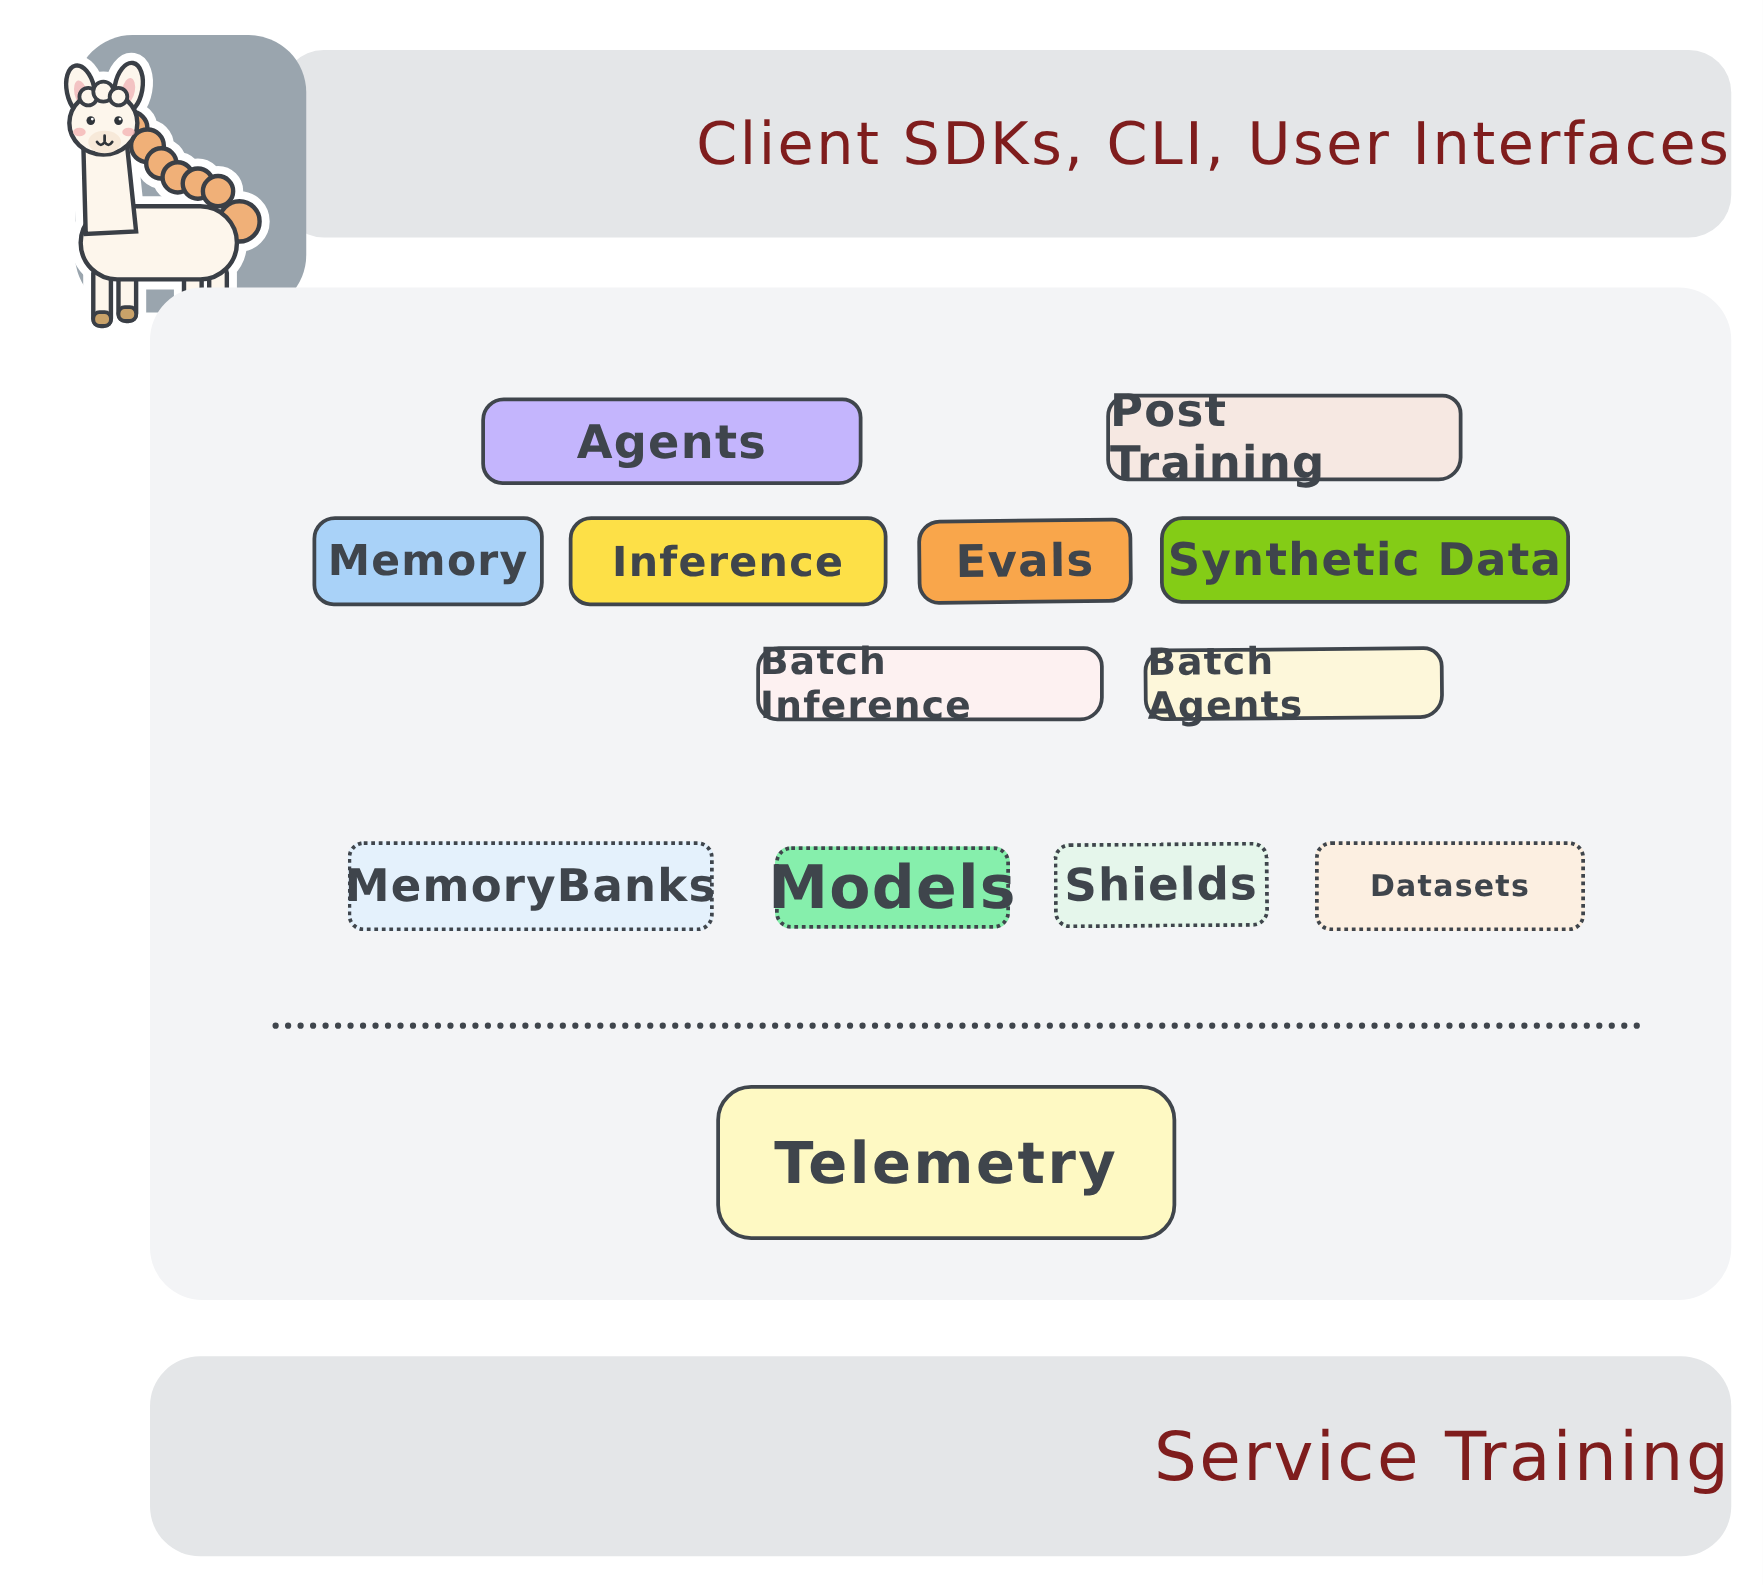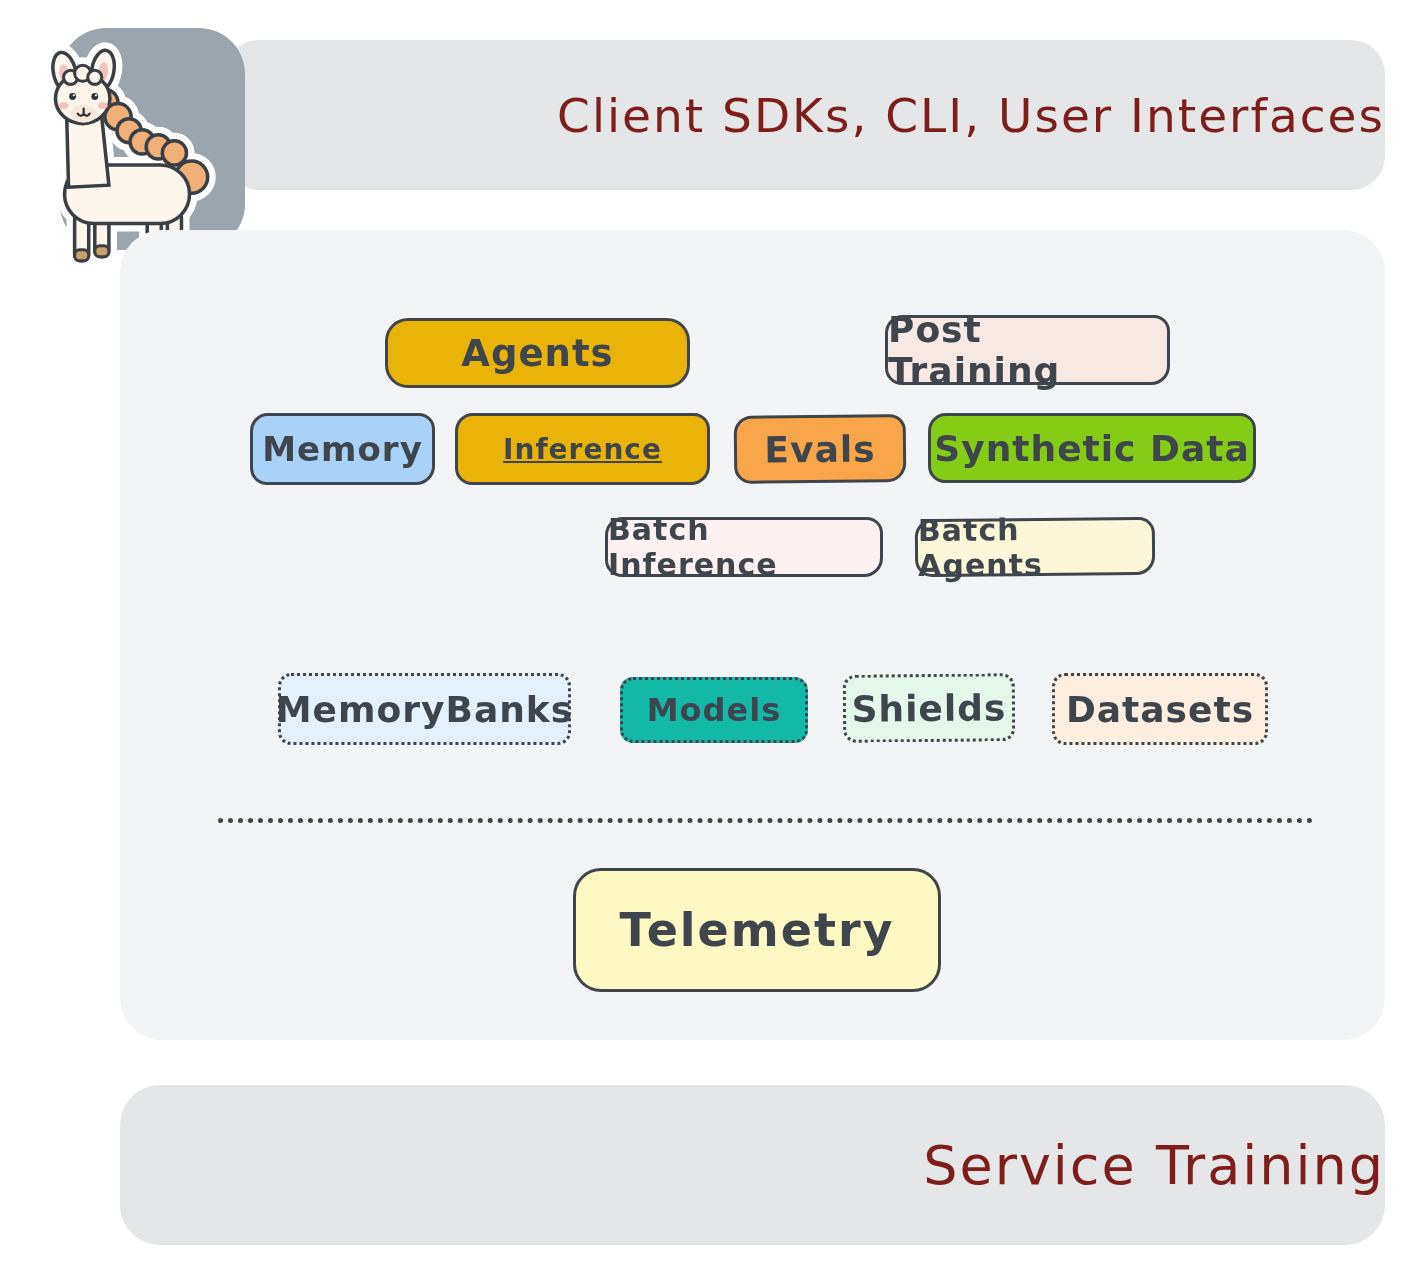--- a/index.html
+++ b/index.html
@@ -115,35 +115,35 @@
       <circle cx="88" cy="60" r="3.4" fill="#2f343a"></circle>
     <circle cx="67.2" cy="58.8" r="1.1" fill="#ffffff"></circle>
       <circle cx="89.2" cy="58.8" r="1.1" fill="#ffffff"></circle>
     <path d="M77,72 v4 M71,77 q3,4.5 6,0 q3,4.5 6,0" stroke="#2f343a" stroke-width="2.2" fill="none" stroke-linecap="round"></path>
     <ellipse cx="57" cy="69" rx="5" ry="3.4" fill="#f5b9b9" opacity="0.85"></ellipse>
     <ellipse cx="96" cy="69" rx="5" ry="3.4" fill="#f5b9b9" opacity="0.85"></ellipse>
   </svg>
 
   <div class="main-panel">
 
-    <div class="box" style="left: 265px; top: 88px; width: 305px; height: 70px; font-size: 37px; background-color: #eab308; border-radius: 23px;">Agents</div>
+    <div class="box" style="left: 265px; top: 88px; width: 305px; height: 70px; font-size: 37px; background-color: #c4b5fd;">Agents</div>
     <div class="box" style="left: 765px; top: 85px; width: 285px; height: 70px; font-size: 36px; background-color: rgb(246, 232, 226);">Post Training</div>
 
     <div class="box" style="left: 130px; top: 183px; width: 185px; height: 72px; font-size: 34px; background-color: rgb(169, 210, 248);">Memory</div>
-    <div class="box" style="left: 335px; top: 183px; width: 255px; height: 72px; font-size: 28px; background-color: #eab308; text-decoration: underline;">Inference</div>
+    <div class="box" style="left: 335px; top: 183px; width: 255px; height: 72px; font-size: 33px; background-color: #fde047;">Inference</div>
     <div class="box" style="left: 614px; top: 185px; width: 172px; height: 68px; font-size: 36px; transform: rotate(-0.6deg); background-color: rgb(249, 166, 75);">Evals</div>
     <div class="box" style="left: 808px; top: 183px; width: 328px; height: 70px; font-size: 36px; background-color: #84cc16; text-align: center;">Synthetic Data</div>
 
     <div class="box" style="left: 485px; top: 287px; width: 278px; height: 60px; font-size: 30px; background-color: rgb(253, 241, 241);">Batch Inference</div>
     <div class="box" style="left: 795px; top: 288px; width: 240px; height: 58px; font-size: 30px; transform: rotate(-0.5deg); background-color: rgb(253, 247, 218);">Batch Agents</div>
 
     <div class="box dashed" style="left: 158px; top: 443px; width: 293px; height: 72px; font-size: 36px; background-color: rgb(228, 241, 252);">MemoryBanks</div>
-    <div class="box dashed" style="left: 500px; top: 447px; width: 188px; height: 66px; font-size: 32px; background-color: #14b8a6;">Models</div>
+    <div class="box dashed" style="left: 500px; top: 447px; width: 188px; height: 66px; font-size: 48px; background-color: #86efac;">Models</div>
     <div class="box dashed" style="left: 723px; top: 444px; width: 172px; height: 68px; font-size: 36px; transform: rotate(-0.5deg); background-color: rgb(229, 246, 235);">Shields</div>
-    <div class="box dashed" style="left: 932px; top: 443px; width: 216px; height: 72px; font-size: 36px; background-color: rgb(252, 239, 225);">Datasets</div>
+    <div class="box dashed" style="left: 932px; top: 443px; width: 216px; height: 72px; font-size: 24px; background-color: rgb(252, 239, 225);">Datasets</div>
 
     <div class="dotted-line"></div>
 
     <div class="telemetry" style="background-color: #fef9c3;">Telemetry</div>
   </div>
 
   <div class="banner bottom-banner">
     <span>Service Training</span>
   </div>
 

